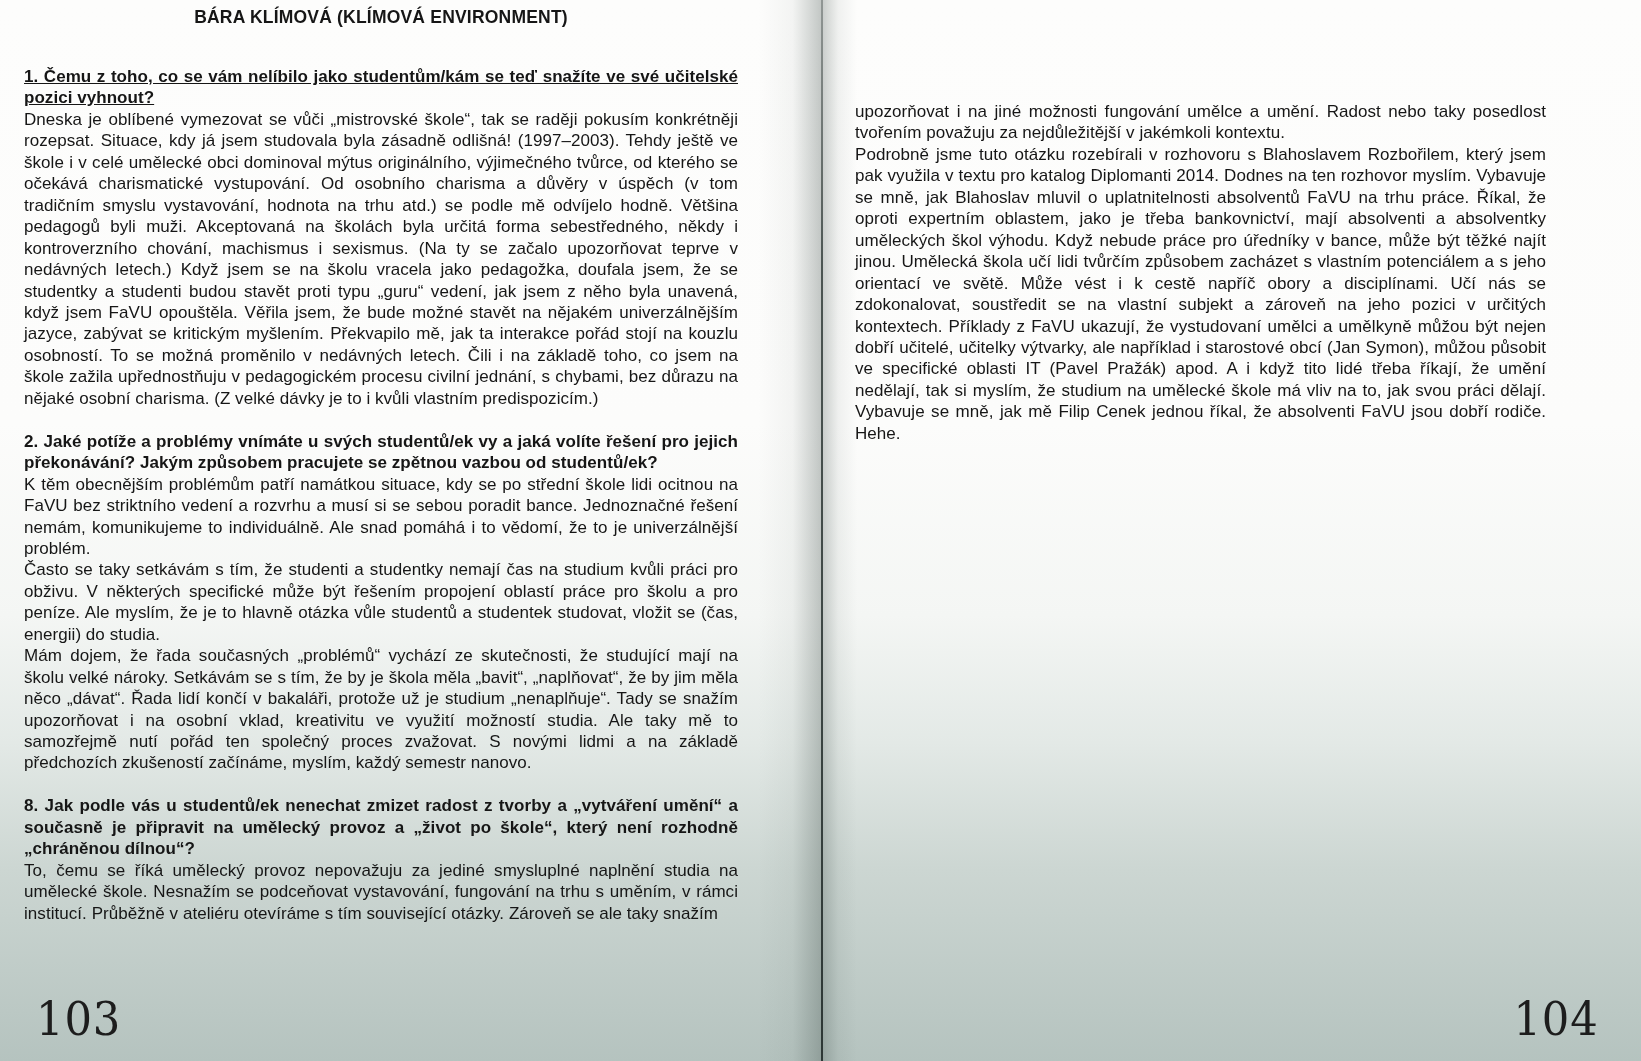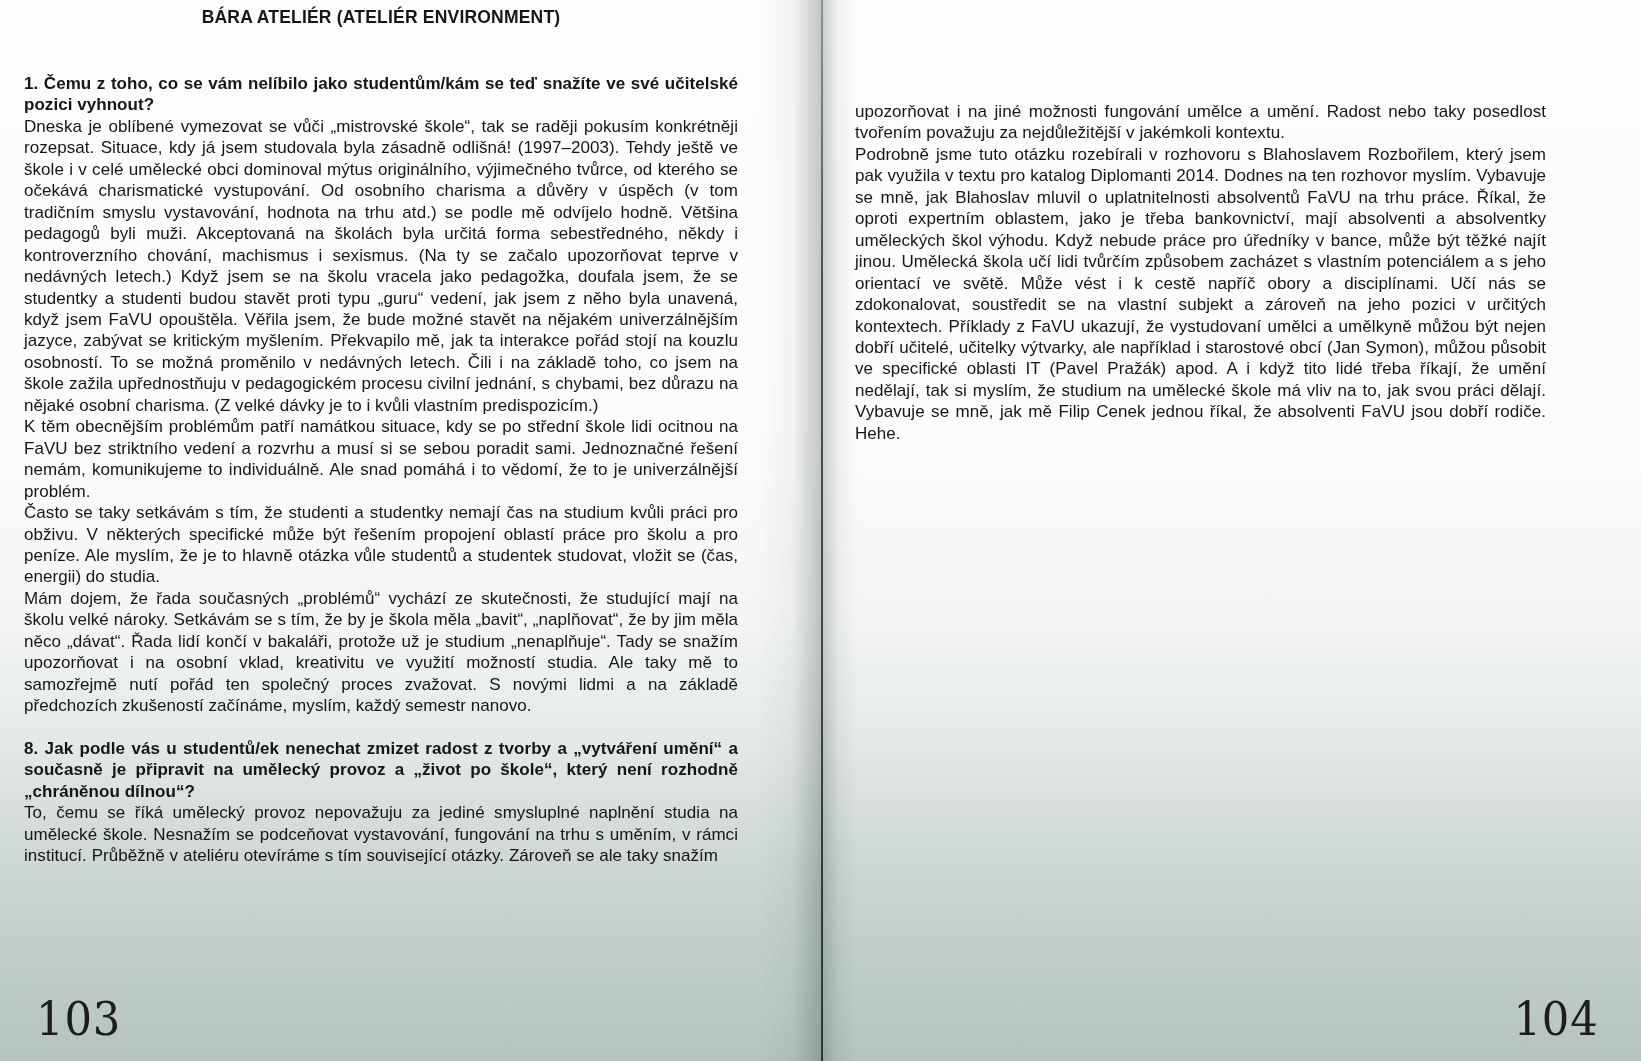--- a/index.html
+++ b/index.html
@@ -67,48 +67,49 @@
     letter-spacing: 0.05px;
   }
   .col-left  { left: 24px;  width: 714px; }
   .col-right { left: 855px; width: 691px; margin-top: 44px; }
 
   .col p { margin: 0; }
   p.question {
     font-weight: 700;
     margin-top: 21.45px;
   }
-  .section:first-child p.question { margin-top: 16px; }
+  .section:first-child p.question { margin-top: 9px; text-decoration: underline; }
 
   
   .folio {
     position: absolute;
     font-family: "DejaVu Serif", serif;
     font-weight: 400;
     font-size: 47px;
     line-height: 1;
     color: #1d1d1d;
     transform: scaleX(0.92);
     letter-spacing: 1px;
   }
   .folio-left  { left: 36px;  top: 995px; transform-origin: left bottom; }
   .folio-right { right: 42px; top: 995px; transform-origin: right bottom; }
 </style>
 </head>
 <body>
 
-<header class="page-header">BÁRA ATELIÉR (ATELIÉR ENVIRONMENT)</header>
+<header class="page-header">BÁRA KLÍMOVÁ (KLÍMOVÁ ENVIRONMENT)</header>
 
 <div class="col col-left">
   <div class="section">
     <p class="question">1. Čemu z toho, co se vám nelíbilo jako studentům/kám se teď snažíte ve své učitelské pozici vyhnout?</p>
     <p class="answer">Dneska je oblíbené vymezovat se vůči „mistrovské škole“, tak se raději pokusím konkrétněji rozepsat. Situace, kdy já jsem studovala byla zásadně odlišná! (1997–2003). Tehdy ještě ve škole i v celé umělecké obci dominoval mýtus originálního, výjimečného tvůrce, od kterého se očekává charismatické vystupování. Od osobního charisma a důvěry v úspěch (v tom tradičním smyslu vystavování, hodnota na trhu atd.) se podle mě odvíjelo hodně. Většina pedagogů byli muži. Akceptovaná na školách byla určitá forma sebestředného, někdy i kontroverzního chování, machismus i sexismus. (Na ty se začalo upozorňovat teprve v nedávných letech.) Když jsem se na školu vracela jako pedagožka, doufala jsem, že se studentky a studenti budou stavět proti typu „guru“ vedení, jak jsem z něho byla unavená, když jsem FaVU opouštěla. Věřila jsem, že bude možné stavět na nějakém univerzálnějším jazyce, zabývat se kritickým myšlením. Překvapilo mě, jak ta interakce pořád stojí na kouzlu osobností. To se možná proměnilo v nedávných letech. Čili i na základě toho, co jsem na škole zažila upřednostňuju v pedagogickém procesu civilní jednání, s chybami, bez důrazu na nějaké osobní charisma. (Z velké dávky je to i kvůli vlastním predispozicím.)</p>
   </div>
   <div class="section">
-    <p class="answer">K těm obecnějším problémům patří namátkou situace, kdy se po střední škole lidi ocitnou na FaVU bez striktního vedení a rozvrhu a musí si se sebou poradit sami. Jednoznačné řešení nemám, komunikujeme to individuálně. Ale snad pomáhá i to vědomí, že to je univerzálnější problém.</p>
+    <p class="question">2. Jaké potíže a problémy vnímáte u svých studentů/ek vy a jaká volíte řešení pro jejich překonávání? Jakým způsobem pracujete se zpětnou vazbou od studentů/ek?</p>
+    <p class="answer">K těm obecnějším problémům patří namátkou situace, kdy se po střední škole lidi ocitnou na FaVU bez striktního vedení a rozvrhu a musí si se sebou poradit bance. Jednoznačné řešení nemám, komunikujeme to individuálně. Ale snad pomáhá i to vědomí, že to je univerzálnější problém.</p>
     <p class="answer">Často se taky setkávám s tím, že studenti a studentky nemají čas na studium kvůli práci pro obživu. V některých specifické může být řešením propojení oblastí práce pro školu a pro peníze. Ale myslím, že je to hlavně otázka vůle studentů a studentek studovat, vložit se (čas, energii) do studia.</p>
     <p class="answer">Mám dojem, že řada současných „problémů“ vychází ze skutečnosti, že studující mají na školu velké nároky. Setkávám se s tím, že by je škola měla „bavit“, „naplňovat“, že by jim měla něco „dávat“. Řada lidí končí v bakaláři, protože už je studium „nenaplňuje“. Tady se snažím upozorňovat i na osobní vklad, kreativitu ve využití možností studia. Ale taky mě to samozřejmě nutí pořád ten společný proces zvažovat. S novými lidmi a na základě předchozích zkušeností začínáme, myslím, každý semestr nanovo.</p>
   </div>
   <div class="section">
     <p class="question">8. Jak podle vás u studentů/ek nenechat zmizet radost z tvorby a „vytváření umění“ a současně je připravit na umělecký provoz a „život po škole“, který není rozhodně „chráněnou dílnou“?</p>
     <p class="answer">To, čemu se říká umělecký provoz nepovažuju za jediné smysluplné naplnění studia na umělecké škole. Nesnažím se podceňovat vystavování, fungování na trhu s uměním, v rámci institucí. Průběžně v ateliéru otevíráme s tím související otázky. Zároveň se ale taky snažím</p>
   </div>
 </div>
 
 <div class="gutter-shade-left"></div>

